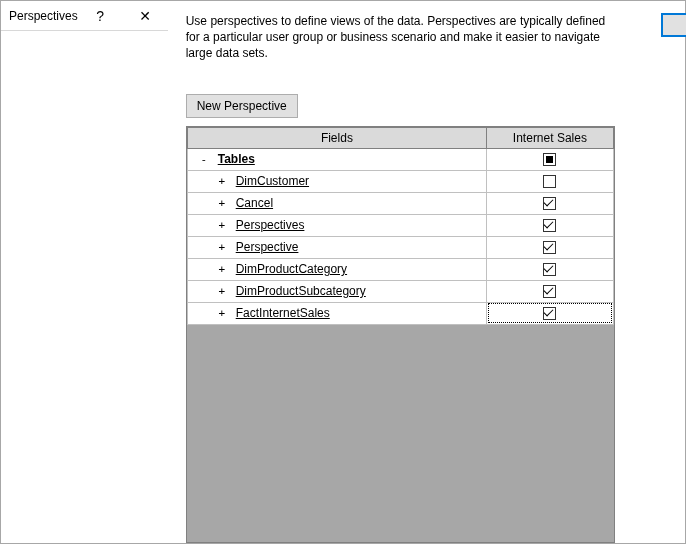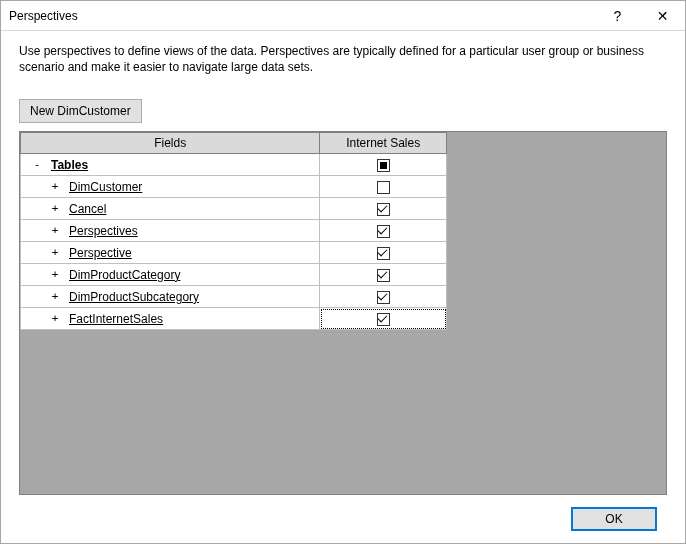--- a/index.html
+++ b/index.html
@@ -9,21 +9,21 @@
     font-size: 12px;
     background: #fff;
     color: #000;
   }
   .window {
     width: 686px;
     height: 544px;
     border: 1px solid #a7a7a7;
     background: #fff;
     display: flex;
-    flex-direction: column;
+    flex-direction: row;
     position: relative;
   }
   .titlebar {
     height: 30px;
     display: flex;
     align-items: center;
     padding-left: 8px;
     border-bottom: 1px solid #d8d8d8;
     background: #fff;
   }
@@ -43,21 +43,21 @@
   }
   .content {
     flex: 1;
     padding: 12px 18px 0 18px;
     display: flex;
     flex-direction: column;
   }
   .desc {
     font-size: 12px;
     line-height: 1.35;
-    margin-bottom: 24px;
+    margin-bottom: 32px;
   }
   .new-btn {
     padding: 4px 10px;
     font-size: 12px;
     background: #e1e1e1;
     border: 1px solid #adadad;
     cursor: pointer;
     width: fit-content;
     margin-bottom: 8px;
   }
@@ -172,21 +172,21 @@
         <span>?</span>
       </div>
     <div class="tbtn">
         <span>✕</span>
       </div>
   </div>
 
   <div class="content">
     <div class="desc">Use perspectives to define views of the data. Perspectives are typically defined for a particular user group or business scenario and make it easier to navigate large data sets.</div>
 
-    <button class="new-btn">New DimCustomer</button>
+    <button class="new-btn">New Perspective</button>
 
     <div class="grid-wrap">
       <table class="grid">
         <colgroup>
           <col class="fields-col">
           <col class="persp-col">
         </colgroup>
         <thead>
           <tr>
             <th>Fields</th>

